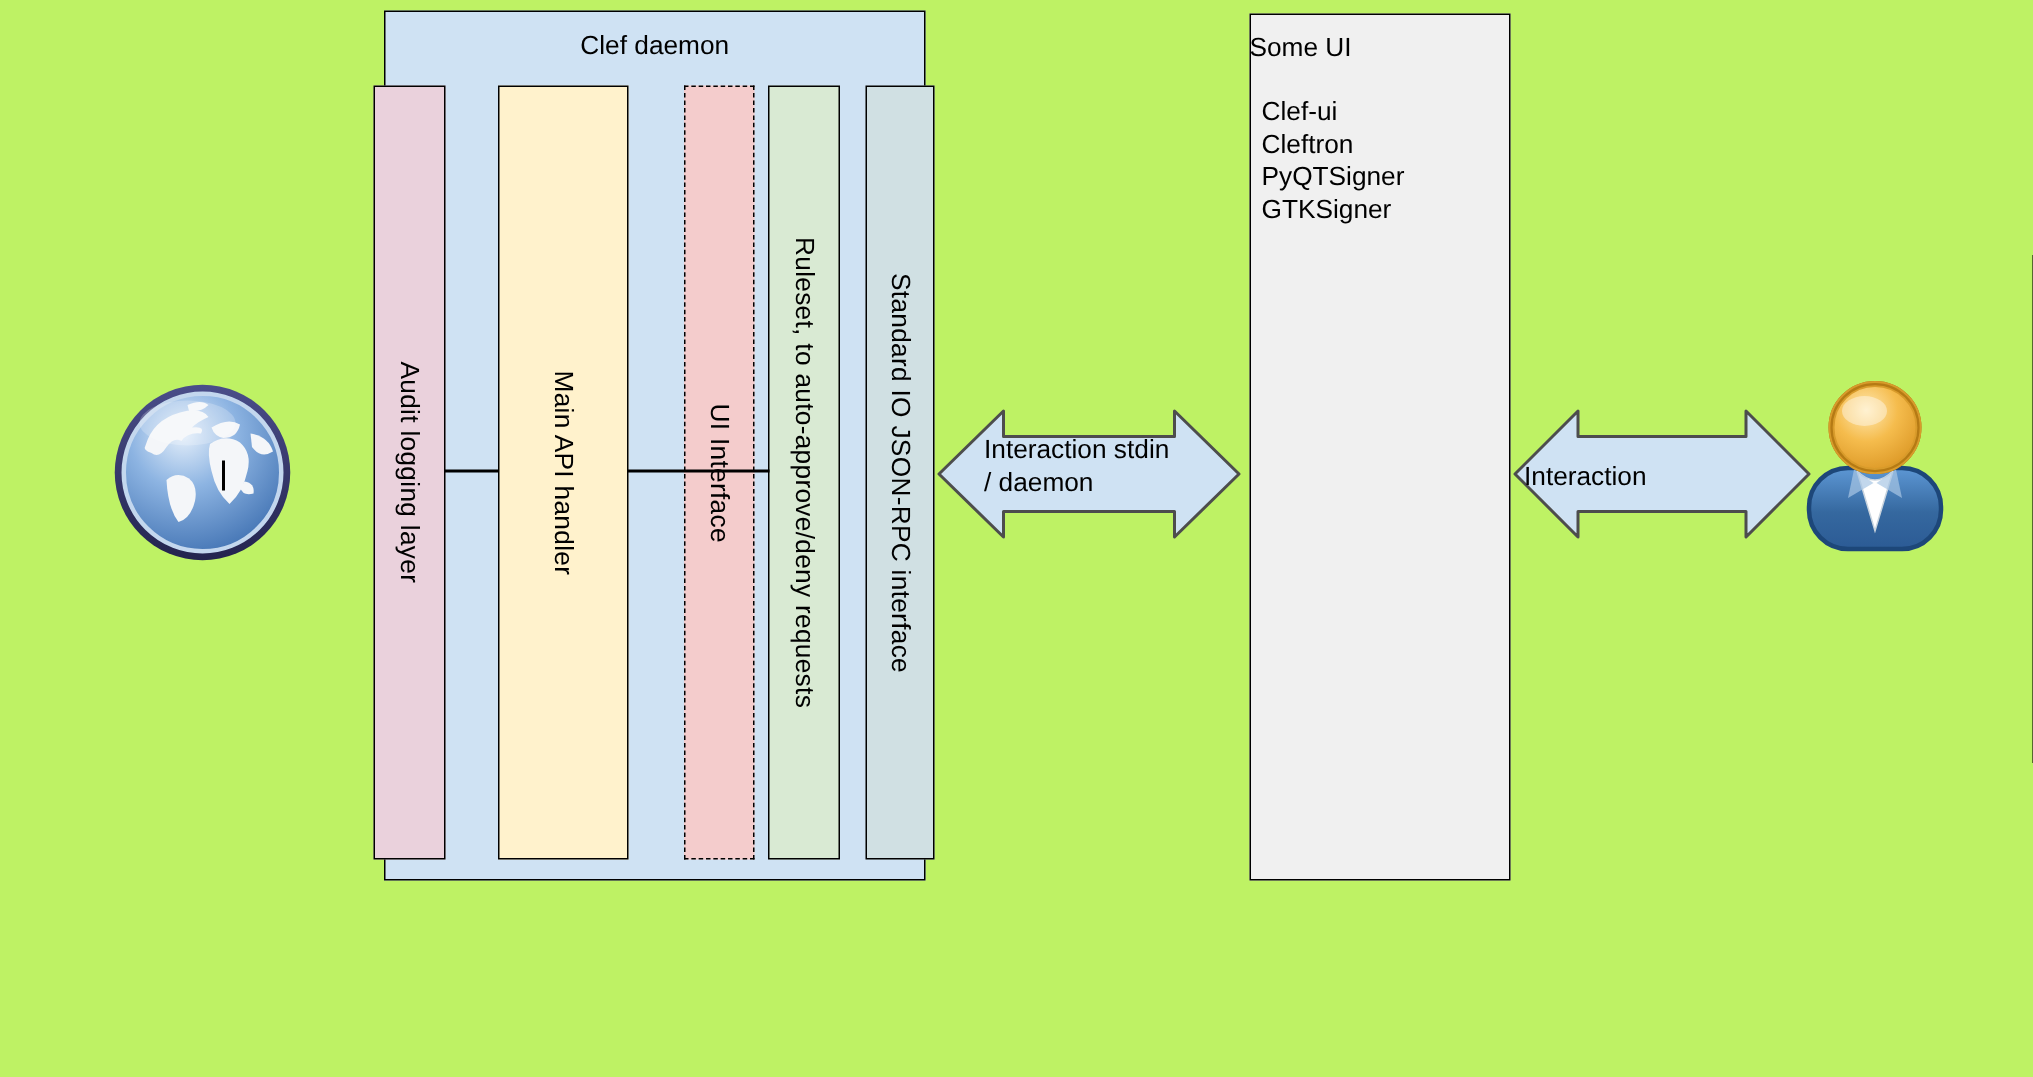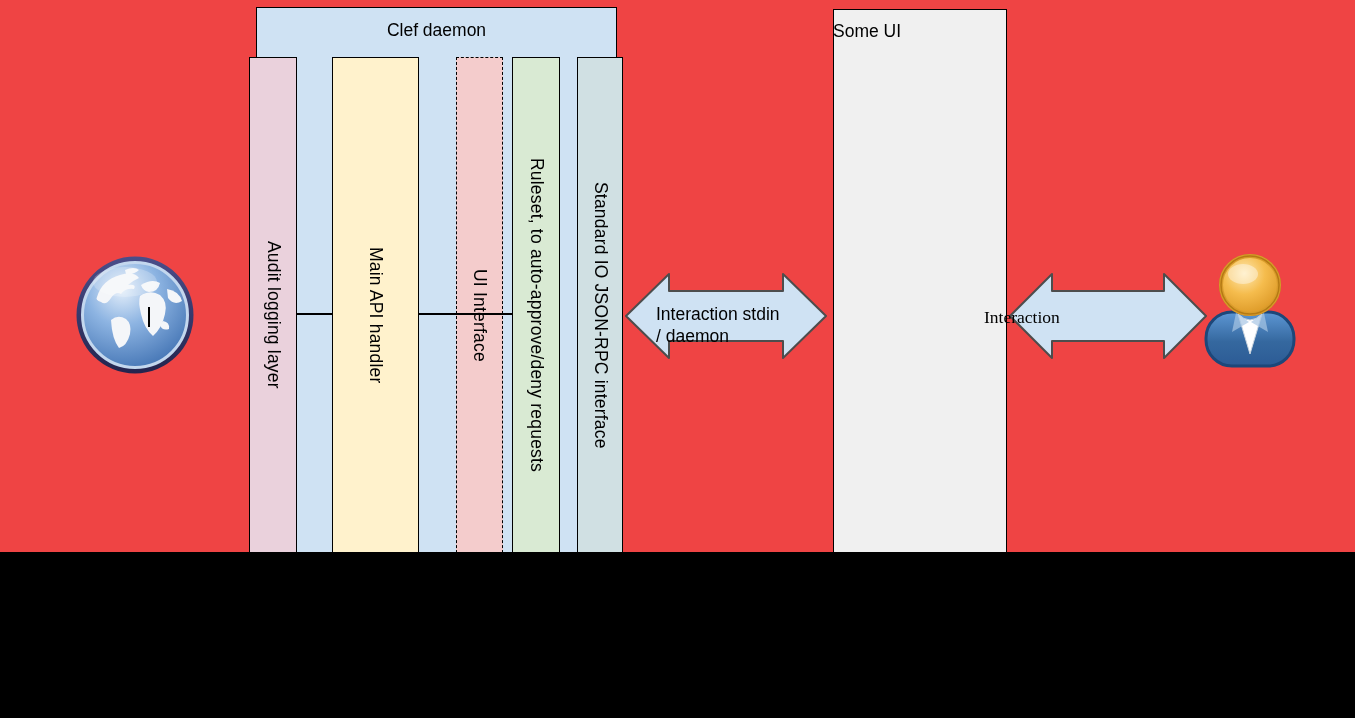--- a/index.html
+++ b/index.html
@@ -1,17 +1,17 @@
 <!DOCTYPE html>
 <html><head>
 <meta charset="utf-8">
 <style>
   html,body{margin:0;padding:0;background:#000;}
   #stage{
-    position:relative;width:1355px;height:552px;background:#ef4444;overflow:hidden;
+    position:relative;width:1355px;height:718px;background:#bef264;overflow:hidden;
     font-family:"Liberation Sans","DejaVu Sans",sans-serif;color:#000;
   }
   .abs{position:absolute;}
   
   #clef-container{
     left:256px;top:7px;width:361px;height:580px;
     background:#cfe2f3;border:1px solid #000;box-sizing:border-box;
   }
   #clef-title{
     left:256px;top:20px;width:361px;text-align:center;
@@ -39,22 +39,22 @@
   #globe-tick{left:148px;top:307px;width:2px;height:20px;background:#000;z-index:4;}
   
   #someui-box{
     left:833px;top:9px;width:174px;height:578px;
     background:#f0f0f0;border:1px solid #000;box-sizing:border-box;
   }
   #someui-title{left:833px;top:21px;width:174px;text-align:left;font-size:17.5px;}
   #someui-list{left:841px;top:64px;width:160px;font-size:17.5px;line-height:21.7px;}
   
   .arrow-label{font-size:17.5px;line-height:22px;z-index:6;}
-  #label-stdin{left:656px;top:303px;width:160px;}
-  #label-interaction{left:984px;top:306px;width:120px;font-family:Liberation Serif, serif;}
+  #label-stdin{left:656px;top:288px;width:160px;}
+  #label-interaction{left:1016px;top:306px;width:120px;}
   
   #globe-wrap{left:75px;top:255px;width:120px;height:120px;}
   #user-wrap{left:1202px;top:252px;width:96px;height:116px;}
   #arrow-left-wrap{left:624px;top:272px;width:204px;height:88px;}
   #arrow-right-wrap{left:1008px;top:271px;width:200px;height:90px;}
   svg{display:block;}
 </style>
 </head>
 <body>
 
@@ -116,20 +116,26 @@
       <path d="M2,44 L45,2 L45,19 L159,19 L159,2 L202,44 L159,86 L159,69 L45,69 L45,86 Z" fill="#cfe2f3" stroke="#4d4d4d" stroke-width="2" stroke-linejoin="round"></path>
     </svg>
   </div>
   <div class="abs arrow-label" id="label-stdin">
     <div>Interaction stdin</div>
     <div>/ daemon</div>
   </div>
 
   <div class="abs" id="someui-box"></div>
   <div class="abs" id="someui-title">Some UI</div>
+  <div class="abs" id="someui-list">
+    <div>Clef-ui</div>
+    <div>Cleftron</div>
+    <div>PyQTSigner</div>
+    <div>GTKSigner</div>
+  </div>
 
   <div class="abs" id="arrow-right-wrap">
     <svg width="200" height="90" viewBox="0 0 200 90">
       <path d="M2,45 L44,3 L44,20 L156,20 L156,3 L198,45 L156,87 L156,70 L44,70 L44,87 Z" fill="#cfe2f3" stroke="#4d4d4d" stroke-width="2" stroke-linejoin="round"></path>
     </svg>
   </div>
   <div class="abs arrow-label" id="label-interaction">Interaction</div>
 
   <div class="abs" id="user-wrap">
     <svg width="96" height="116" viewBox="0 0 96 116">

